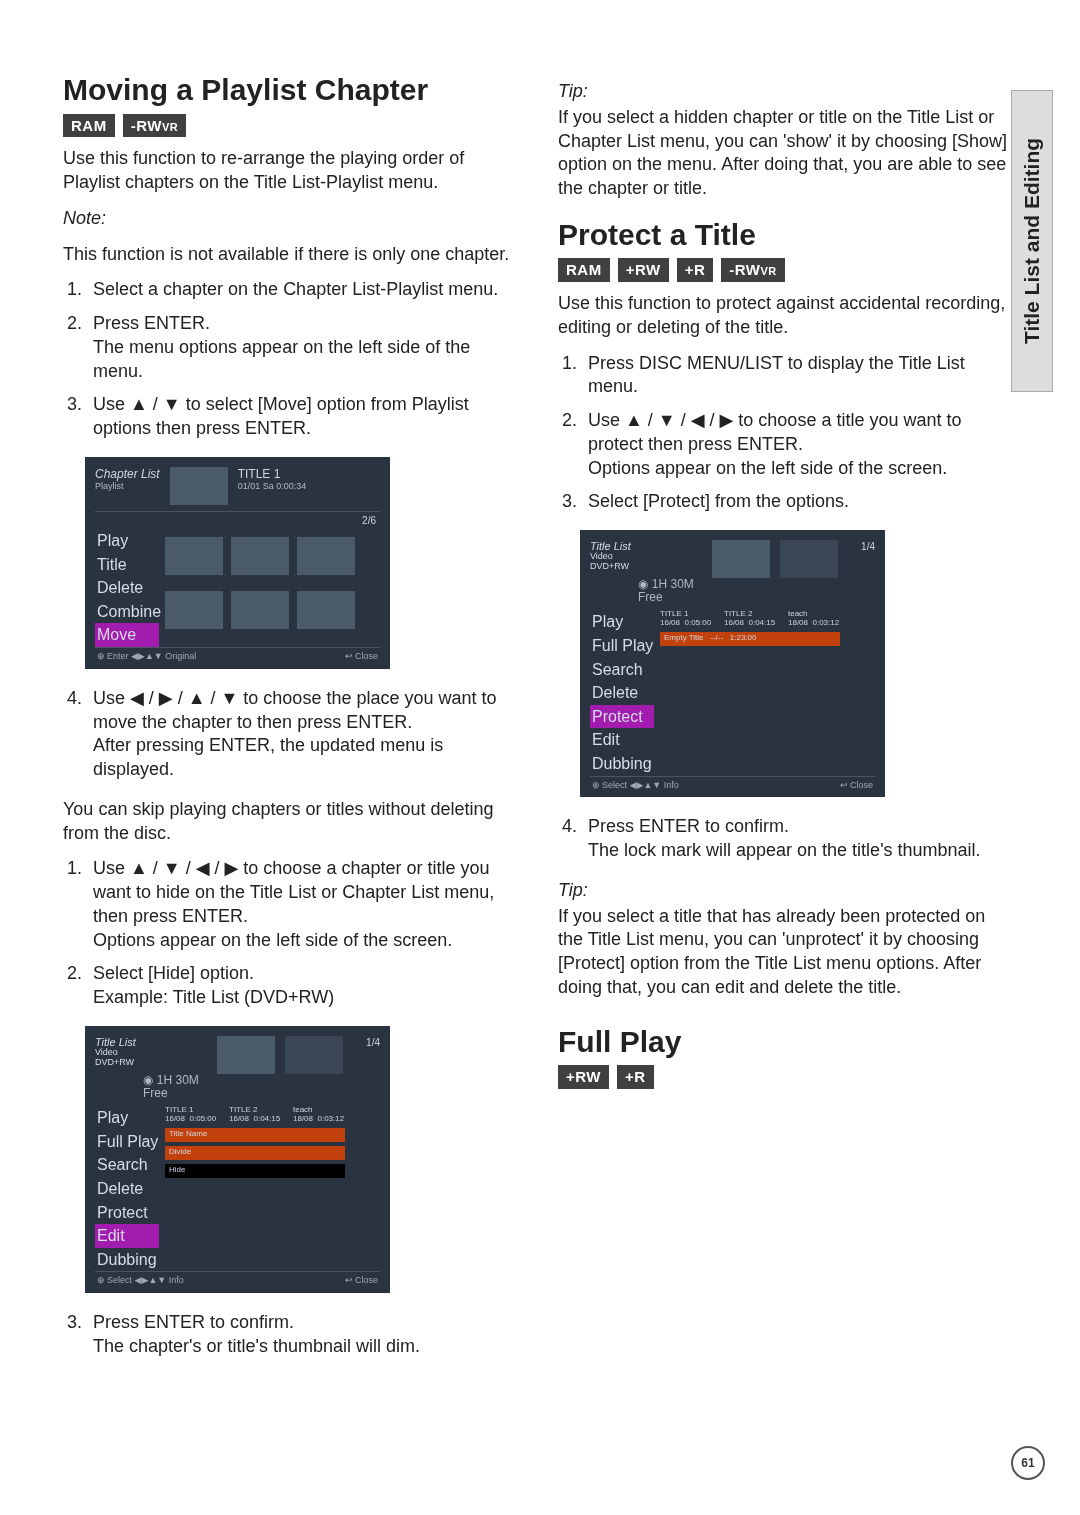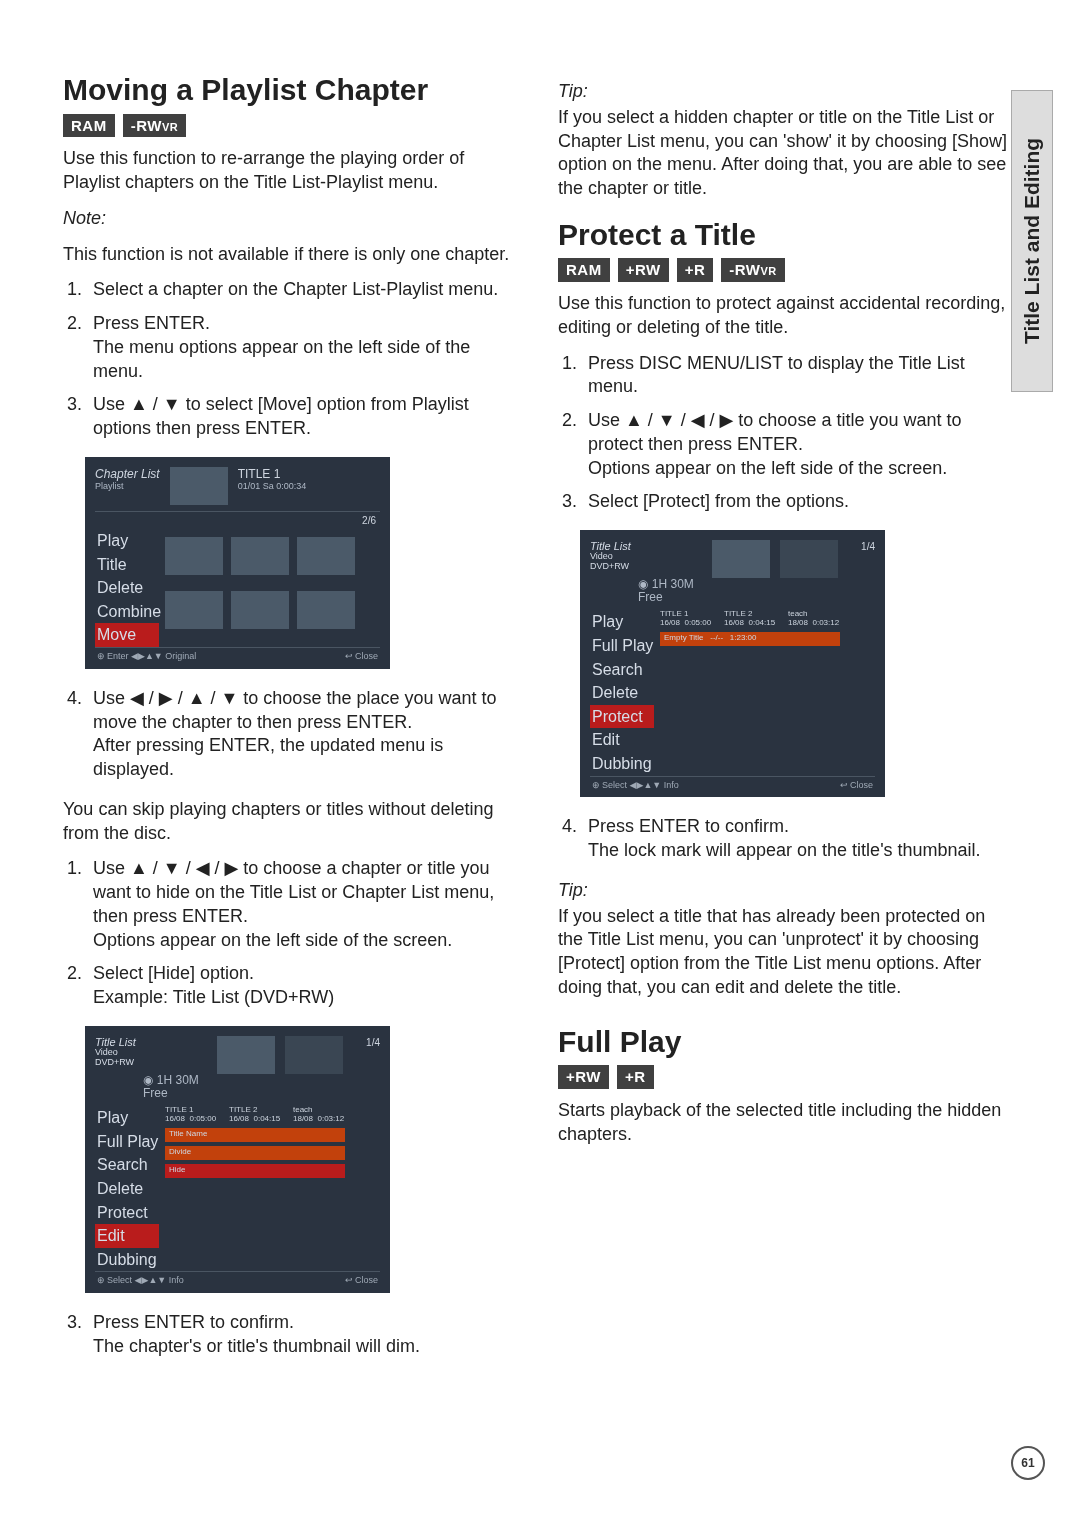--- a/index.html
+++ b/index.html
@@ -117,21 +117,21 @@
     display: flex;
     gap: 0;
   }
   .ss-menu-list {
     width: 64px;
     font-size: 16px;
     line-height: 1.35;
     color: #d6dde7;
   }
   .ss-menu-list div { padding: 1px 0 1px 2px;}
-  .ss-menu-list .hl { background: #b91c1c; }
+  .ss-menu-list .hl { background: #a21caf; }
   .ss-foot {
     display: flex;
     justify-content: space-between;
     font-size: 9px;
     border-top: 1px solid #4a5562;
     padding: 3px 2px 0 2px;
     color: #9fa9b5;
   }
   .ss-tilegrid {
     margin-left: 6px;
@@ -309,21 +309,21 @@
                 </div>
               <div class="ss-tile">
                   <div class="lbl"><span>TITLE 2</span><br><span>16/08</span>&nbsp;&nbsp;<span>0:04:15</span></div>
                 </div>
               <div class="ss-tile">
                   <div class="lbl"><span>teach</span><br><span>18/08</span>&nbsp;&nbsp;<span>0:03:12</span></div>
                 </div>
             </div>
             <div class="ss-wide">Title Name</div>
             <div class="ss-wide">Divide</div>
-            <div class="ss-wide" style="background:#b91c1c;">Hide</div>
+            <div class="ss-wide" style="background:#000000;">Hide</div>
           </div>
         </div>
         <div class="ss-foot">
           <span>⊕ Select  ◀▶▲▼ Info</span>
           <span>↩ Close</span>
         </div>
       </div>
 
       <ol class="steps" start="3">
         <li>
@@ -417,19 +417,18 @@
       </ol>
 
       <p class="tip">Tip:</p>
       <p style="margin-top:0;">If you select a title that has already been protected on the Title List menu, you can 'unprotect' it by choosing [Protect] option from the Title List menu options. After doing that, you can edit and delete the title.</p>
 
       <h2 class="sect" style="margin-top:22px;">Full Play</h2>
       <div class="badges">
         <span class="badge">+RW</span>
         <span class="badge">+R</span>
       </div>
-      <p>Starts playback of the selected title including the hidden chapters.</p>
 
     </div>
   </div>
 
   <div class="page-num">61</div>
 </div>
 
 </body></html>

